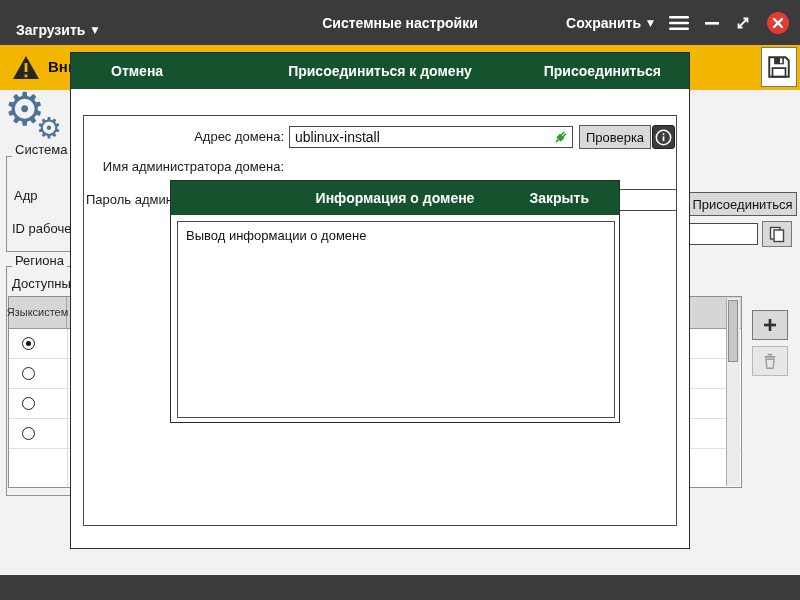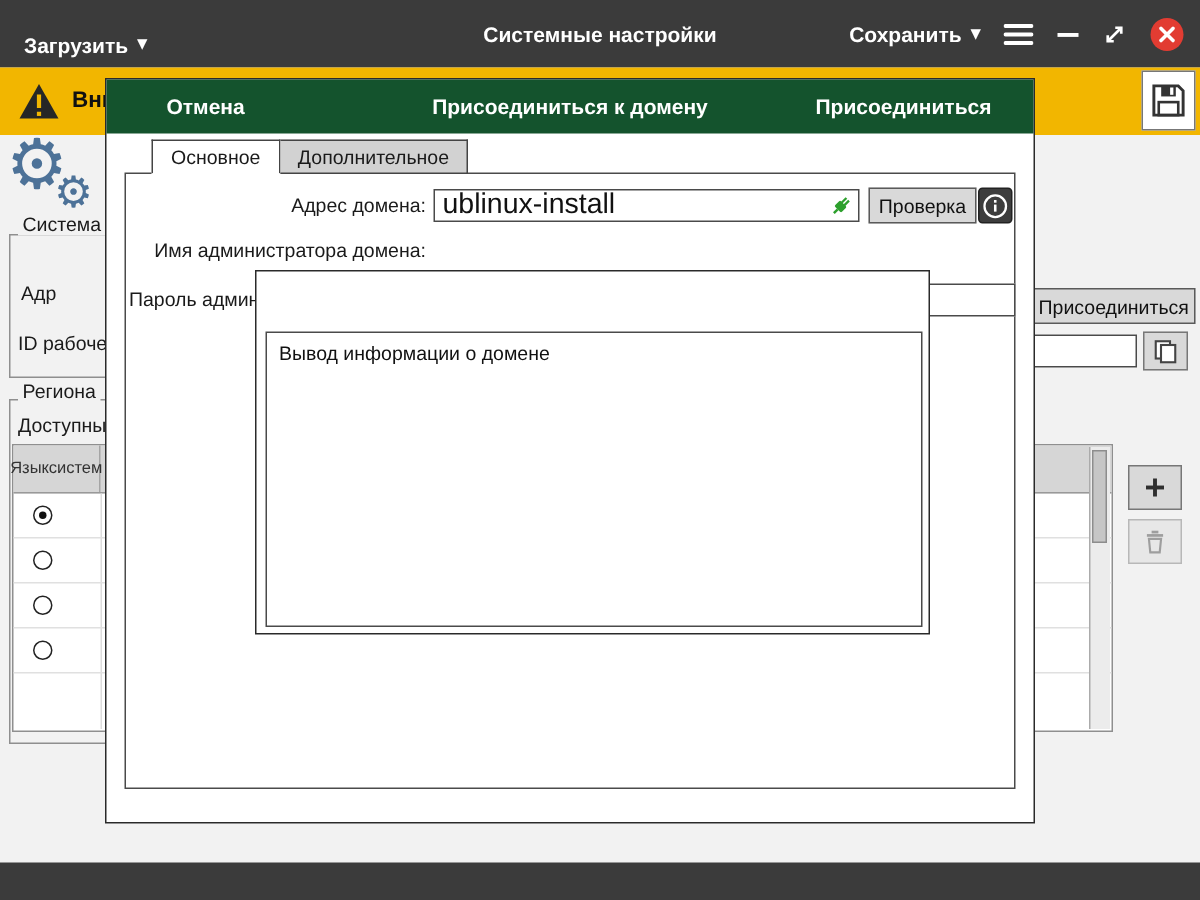--- a/index.html
+++ b/index.html
@@ -51,21 +51,21 @@
   .dlg-cancel{position:absolute;left:40px;top:50%;transform:translateY(-50%);cursor:pointer}
   .dlg-action{position:absolute;top:50%;transform:translateY(-50%);cursor:pointer}
   .dlg-box{position:absolute;border:1px solid #4a4a4a;background:#fff}
   .tabs{position:absolute;left:30px;top:40px;display:flex;z-index:3}
   .tab{height:23px;line-height:21px;padding:0 12px;border:1px solid #444;background:#d2d2d2;cursor:pointer}
   .tab + .tab{border-left:none}
   .tab.active{background:#fff;border-bottom-color:#fff}
   .form-label{position:absolute;left:0;width:213px;text-align:right}
   .form-label-left{position:absolute;left:15px}
   .input-wrap{position:absolute}
-  .input-wrap input{width:100%;height:100%;border:1px solid #4a4a4a;font-family:inherit;font-size:19px;padding:0 24px 0 5px;color:#111;background:#fff}
+  .input-wrap input{width:100%;height:100%;border:1px solid #4a4a4a;font-family:inherit;font-size:14px;padding:0 24px 0 5px;color:#111;background:#fff}
   .plug{position:absolute;right:3px;top:2px}
   .infobtn{position:absolute;background:#3d3d3d;border:1px solid #222;border-radius:3px;display:flex;align-items:center;justify-content:center;cursor:pointer}
   .out-box{position:absolute;border:1px solid #4a4a4a;background:#fff;padding:6px 8px;font-size:13px;color:#111}
 
   .bottombar{position:absolute;left:0;top:575px;width:100%;height:25px;background:#3b3b3b}
 </style>
 </head>
 <body>
 
 <div id="app">
@@ -204,24 +204,20 @@
 
   <div class="dialog" style="left:70px;top:52px;width:620px;height:497px">
     <div class="dlg-titlebar" style="height:36px">
       <div class="dlg-cancel">Отмена</div>
       <div>Присоединиться к домену</div>
       <div class="dlg-action" style="right:28px">Присоединиться</div>
     </div>
 
     <div class="dlg-box" style="left:12px;top:62px;width:594px;height:411px"></div>
 
-    <div class="tabs">
-      <div class="tab active">Основное</div>
-      <div class="tab">Дополнительное</div>
-    </div>
 
     <div class="form-label" style="top:76px">Адрес домена:</div>
     <div class="input-wrap" style="left:218px;top:73px;width:284px;height:22px">
       <input value="ublinux-install" style="">
       <span class="plug">
         <svg width="18" height="18" viewBox="0 0 20 20">
             <g transform="rotate(45 10 10)" fill="#2da02d">
               <rect x="6.5" y="8" width="7" height="6" rx="1"></rect>
               <rect x="7.8" y="3.5" width="1.7" height="5"></rect>
               <rect x="10.5" y="3.5" width="1.7" height="5"></rect>
@@ -239,18 +235,22 @@
         </svg>
     </div>
 
     <div class="form-label" style="top:106px">Имя администратора домена:</div>
 
     <div class="form-label-left" style="top:139px">Пароль админ</div>
     <input class="txt" style="left: 218px; top: 136px; width: 388px; height: 22px;">
   </div>
 
   <div class="dialog" style="left:170px;top:180px;width:450px;height:243px">
+    <div class="dlg-titlebar" style="height:34px">
+      <div>Информация о домене</div>
+      <div class="dlg-action" style="right:30px">Закрыть</div>
+    </div>
     <div class="out-box" style="left:6px;top:40px;width:438px;height:197px">Вывод информации о домене</div>
   </div>
 
   <div class="bottombar"></div>
 
 </div>
 
 </body></html>

